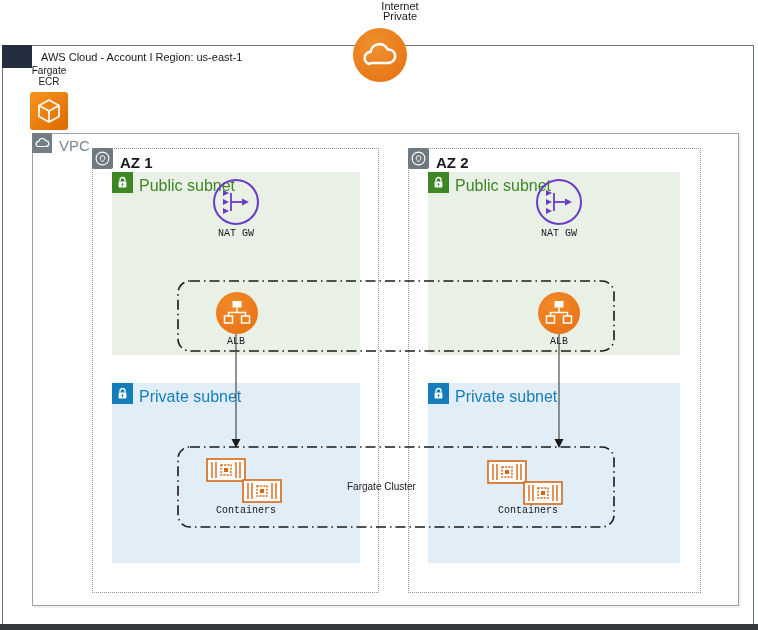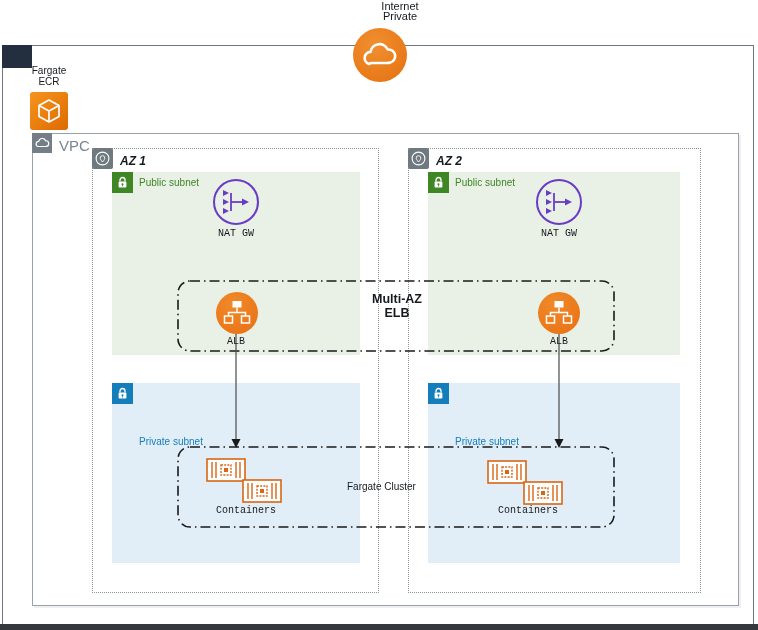--- a/index.html
+++ b/index.html
@@ -15,35 +15,35 @@
   #aws-cloud-title{position:absolute;left:38px;top:5px;font-size:11px;white-space:nowrap;}
   #vpc-box{left:32px;top:133px;width:705px;height:471px;border:1px solid #98A1A9;background:transparent;
            box-shadow:2px 2px 0 rgba(0,0,0,0.06);}
   .grp-badge{position:absolute;left:-1px;top:-1px;display:flex;align-items:center;justify-content:center;}
   #vpc-badge{width:20px;height:20px;background:#747E87;}
   #vpc-label{position:absolute;left:26px;top:3px;font-size:15px;color:#7A8590;}
   .az-box{border:1px dotted #8A949E;position:absolute;background:transparent;}
   #az1-box{left:92px;top:148px;width:285px;height:443px;}
   #az2-box{left:408px;top:148px;width:291px;height:443px;}
   .az-badge{width:21px;height:21px;background:#6F7980;border-radius:2px;}
-  .az-label{position:absolute;left:27px;top:5px;font-size:12px;font-weight:bold;color:#16191f;font-style:italic;}
+  .az-label{position:absolute;left:27px;top:5px;font-size:15px;font-weight:bold;color:#16191f;}
   
   .subnet{position:absolute;}
   .subnet.public{background:#E9F0E6;}
   .subnet.private{background:#E2EEF7;}
   #public1{left:112px;top:172px;width:248px;height:183px;}
   #public2{left:428px;top:172px;width:252px;height:183px;}
   #private1{left:112px;top:383px;width:248px;height:180px;}
   #private2{left:428px;top:383px;width:252px;height:180px;}
   .subnet-badge{position:absolute;left:0;top:0;width:21px;height:21px;display:flex;align-items:center;justify-content:center;}
   .subnet-badge.green{background:#3F8624;}
   .subnet-badge.blue{background:#147EBA;}
-  .subnet-label{position:absolute;left:27px;top:5px;font-size:10px;}
+  .subnet-label{position:absolute;left:27px;top:5px;font-size:16px;}
   .subnet-label.green{color:#3F8624;}
-  .subnet-label.blue{color:#147EBA;margin-top:48px;}
+  .subnet-label.blue{color:#147EBA;}
   
   .nat-circle{position:absolute;width:42px;height:42px;border:2.4px solid #693CC5;border-radius:50%;
               background:transparent;display:flex;align-items:center;justify-content:center;}
   #nat1{left:213px;top:179px;} #nat2{left:536px;top:179px;}
   .alb-circle{position:absolute;width:42px;height:42px;border-radius:50%;
               background:radial-gradient(circle at 38% 30%,#F08A2A,#E86F12);
               display:flex;align-items:center;justify-content:center;}
   #alb1{left:216px;top:292px;} #alb2{left:538px;top:292px;}
   #igw-circle{position:absolute;left:353px;top:28px;width:54px;height:54px;border-radius:50%;
               background:radial-gradient(circle at 40% 32%,#F09030,#E56F0E);
@@ -69,20 +69,21 @@
 
 <div id="stage">
 
   <div id="aws-cloud-box" class="abs">
     <div id="aws-badge">
       <span class="awstxt">aws</span>
       <svg width="18" height="6" viewBox="0 0 18 6">
         <path d="M1.5 1 Q9 6.5 16 1.3" stroke="#ffffff" stroke-width="1.1" fill="none"></path>
       </svg>
     </div>
+    <div id="aws-cloud-title">AWS Cloud - Account I Region: us-east-1</div>
   </div>
 
   <div id="igw-label">
     <span>Internet</span><br>
     <span>Private</span>
   </div>
   <div id="igw-circle" class="node">
     <svg width="40" height="30" viewBox="0 0 40 30">
       <path d="M9 24 a6.2 6.2 0 0 1 1.6-12.1 A9 9 0 0 1 27.8 9.6 a6.6 6.6 0 0 1 2.6 12.9 c-1 .5-2.2 .5-3.4 .5 H12 c-1.1 0-2.1 .3-3 1z" fill="none" stroke="#ffffff" stroke-width="2.6" stroke-linejoin="round"></path>
     </svg>
@@ -192,24 +193,20 @@
       <line x1="10" y1="4" x2="10" y2="22" stroke="#693CC5" stroke-width="1.8"></line>
       <line x1="10" y1="13" x2="21" y2="13" stroke="#693CC5" stroke-width="1.8"></line>
       <polygon points="21,9.5 28,13 21,16.5" fill="#693CC5"></polygon>
     </svg>
   </div>
   <div class="lbl" style="left:519px;top:228px;width:80px;">NAT GW</div>
 
   <svg class="ddsvg" style="left:176px;top:279px;" width="440" height="74">
     <rect x="2" y="2" width="436" height="70" rx="12" fill="none" stroke="#1A1A1A" stroke-width="1.6" stroke-dasharray="10 4 1.5 4"></rect>
   </svg>
-  <div id="elb-label">
-    <span>Multi-AZ</span><br>
-    <span>ELB</span>
-  </div>
 
   <div id="alb1" class="alb-circle node">
     <svg width="30" height="28" viewBox="0 0 30 28">
       <rect x="10.5" y="2" width="9" height="6.5" fill="#ffffff"></rect>
       <path d="M15 8.5 V13.5 M15 13.5 H6.5 V17 M15 13.5 H23.5 V17" fill="none" stroke="#ffffff" stroke-width="1.4"></path>
       <rect x="2.5" y="17" width="8" height="7" fill="none" stroke="#ffffff" stroke-width="1.5"></rect>
       <rect x="19.5" y="17" width="8" height="7" fill="none" stroke="#ffffff" stroke-width="1.5"></rect>
     </svg>
   </div>
   <div class="lbl" style="left:196px;top:336px;width:80px;">ALB</div>

